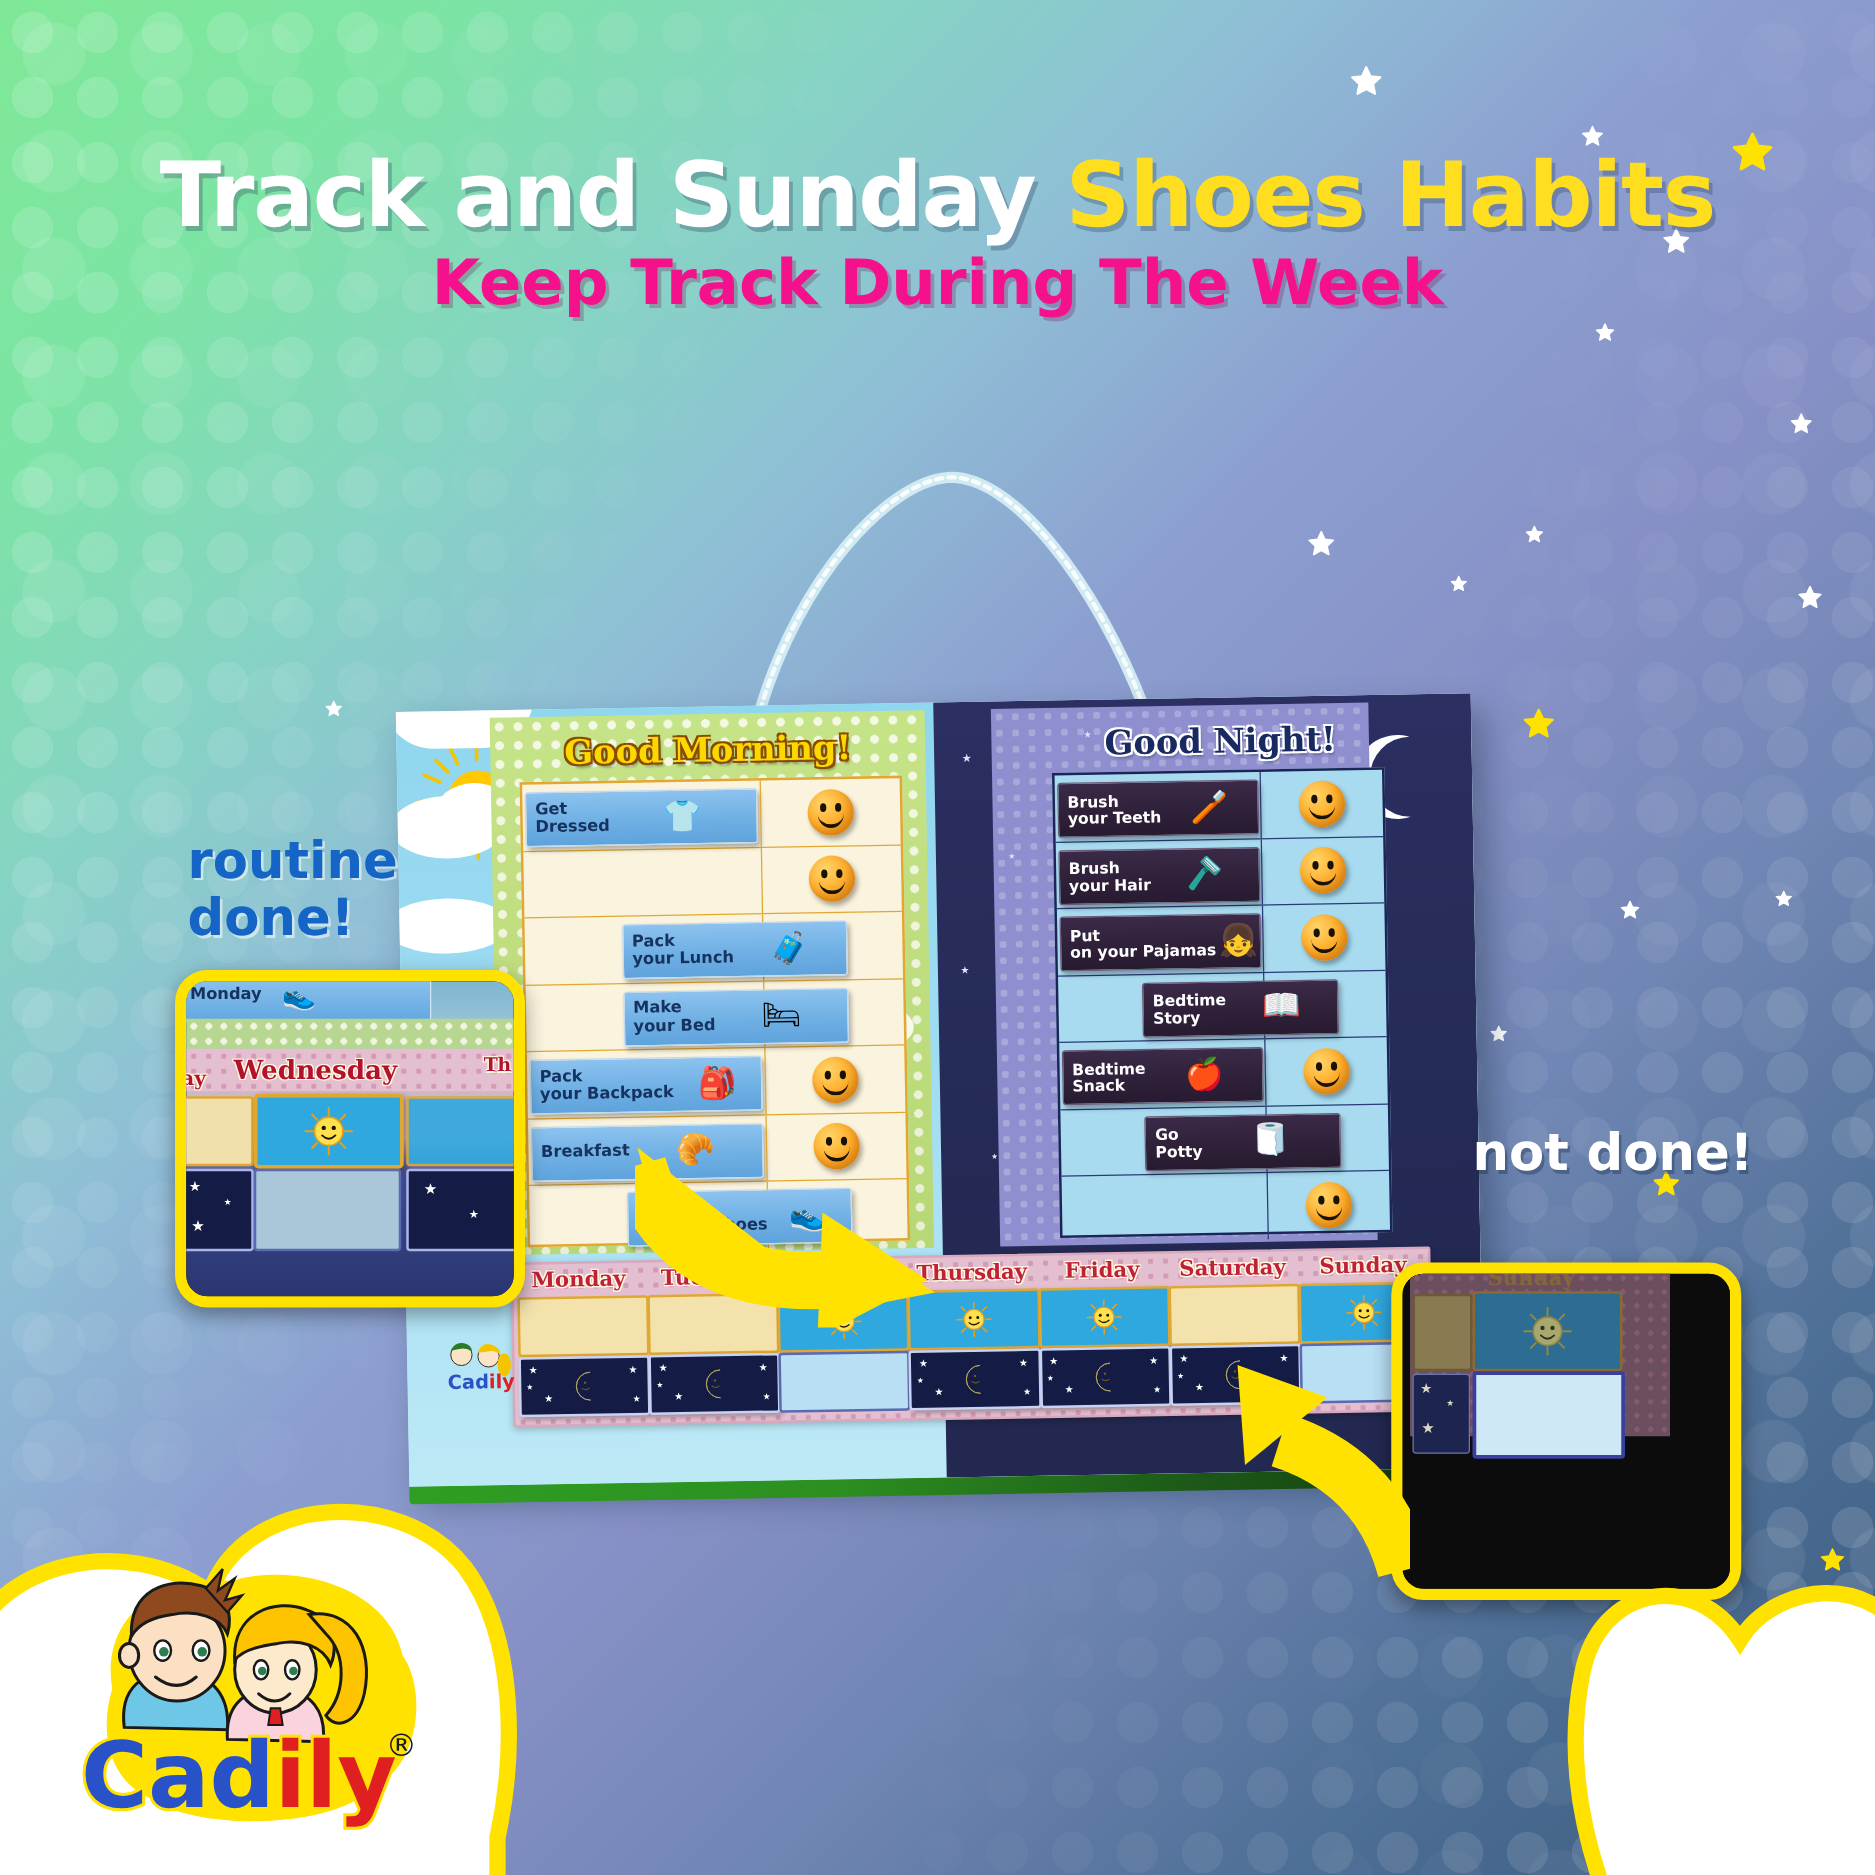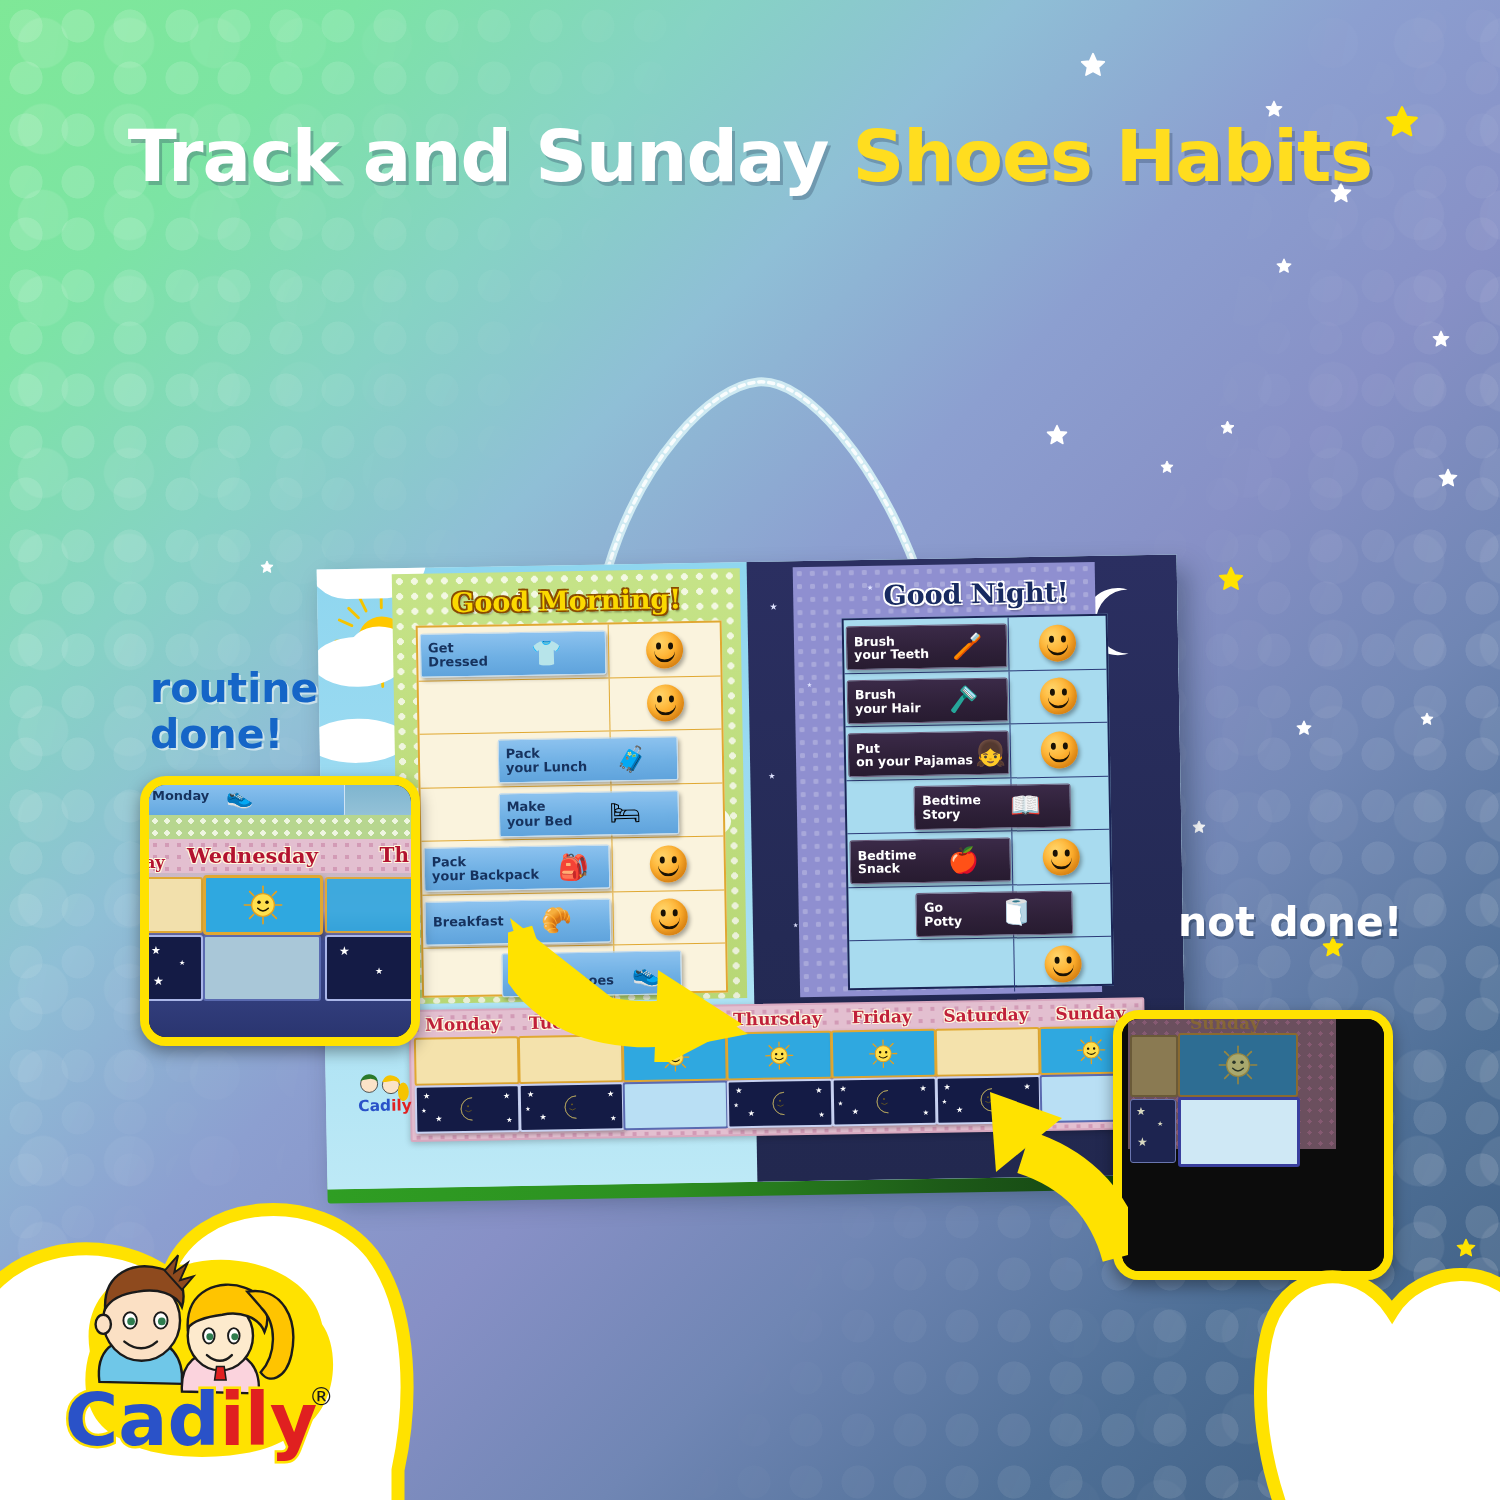--- a/index.html
+++ b/index.html
@@ -310,20 +310,21 @@
       </svg>
       <svg class="star" viewBox="0 0 24 24" width="14" height="14" style="left: 1264px; top: 1150px;">
         <path d="M12,1.6 L15.1,8.3 L22.4,9.1 L17,14.1 L18.5,21.3 L12,17.7 L5.5,21.3 L7,14.1 L1.6,9.1 L8.9,8.3 Z" fill="#fff" stroke-linejoin="round" stroke="#fff" stroke-width="1.6"></path>
       </svg>
     </div>
 
   <div class="headline">
     <div class="h1">
       <span class="w">Track and Sunday </span><span class="y">Shoes Habits</span>
     </div>
+    <div class="h2" style="margin-top:4px">Keep Track During The Week</div>
   </div>
 
   <svg class="arrow" style="left:600px;top:372px;width:330px;height:200px;z-index:9" viewBox="0 0 330 200">
     <path d="M8,196 C40,90 110,14 158,10 C208,6 276,92 316,196" fill="none" stroke="#cfeaf2" stroke-width="9" stroke-linecap="round"></path>
     <path d="M8,196 C40,90 110,14 158,10 C208,6 276,92 316,196" fill="none" stroke="#ffffff" stroke-width="3.5" stroke-linecap="round" stroke-dasharray="5 5" opacity=".85"></path>
   </svg>
 
   <div id="board">
     <div class="board-edge"></div>
     <div class="board-face">
@@ -772,21 +773,21 @@
       </div>
       <div style="position:absolute;left:0;right:0;top:30px;height:24px;background:#b7d68f;
                   background-image:radial-gradient(circle at 50% 50%, #eef6e0 30%, rgba(0,0,0,0) 32%);background-size:12px 12px;"></div>
 
       <div style="position:absolute;left:0;right:0;top:54px;height:34px;background:#e3bfd0;
                   background-image:radial-gradient(circle at 50% 50%, rgba(190,110,150,.45) 26%, rgba(0,0,0,0) 28%);background-size:12px 12px;">
         <span style="position:absolute;left:-4px;top:14px;font-size:16px;font-weight:bold;color:#b3122f;font-family:'DejaVu Serif',serif;
                      text-shadow:-1px -1px 0 #fff9df,1px -1px 0 #fff9df,-1px 1px 0 #fff9df,1px 1px 0 #fff9df;">ay</span>
         <span style="position:absolute;left:38px;top:4px;font-size:21px;font-weight:bold;color:#b3122f;font-family:'DejaVu Serif',serif;
                      text-shadow:-1px -1px 0 #fff9df,1px -1px 0 #fff9df,-1px 1px 0 #fff9df,1px 1px 0 #fff9df;">Wednesday</span>
-        <span style="position:absolute;right:2px;top:4px;font-size:20px;font-weight:bold;color:#b3122f;font-family:'DejaVu Serif',serif;
+        <span style="position:absolute;right:2px;top:4px;font-size:15px;font-weight:bold;color:#b3122f;font-family:'DejaVu Serif',serif;
                      text-shadow:-1px -1px 0 #fff9df,1px -1px 0 #fff9df,-1px 1px 0 #fff9df,1px 1px 0 #fff9df;">Th</span>
       </div>
 
       <div style="position:absolute;left:-8px;top:92px;width:58px;height:52px;background:#f2e0ac;border:2px solid #e0a832;border-radius:3px;"></div>
       <div style="position:absolute;left:54px;top:90px;width:114px;height:54px;background:#2fa8e0;border:3px solid #e0a832;border-radius:4px;
                   display:flex;align-items:center;justify-content:center;box-shadow:2px 3px 5px rgba(0,0,0,.35)">
         <svg viewBox="0 0 60 60" width="40" height="40">
           <g stroke="#e8a01a" stroke-width="2.4" stroke-linecap="round">
             <line x1="30" y1="2" x2="30" y2="11"></line>
               <line x1="30" y1="49" x2="30" y2="58"></line>

